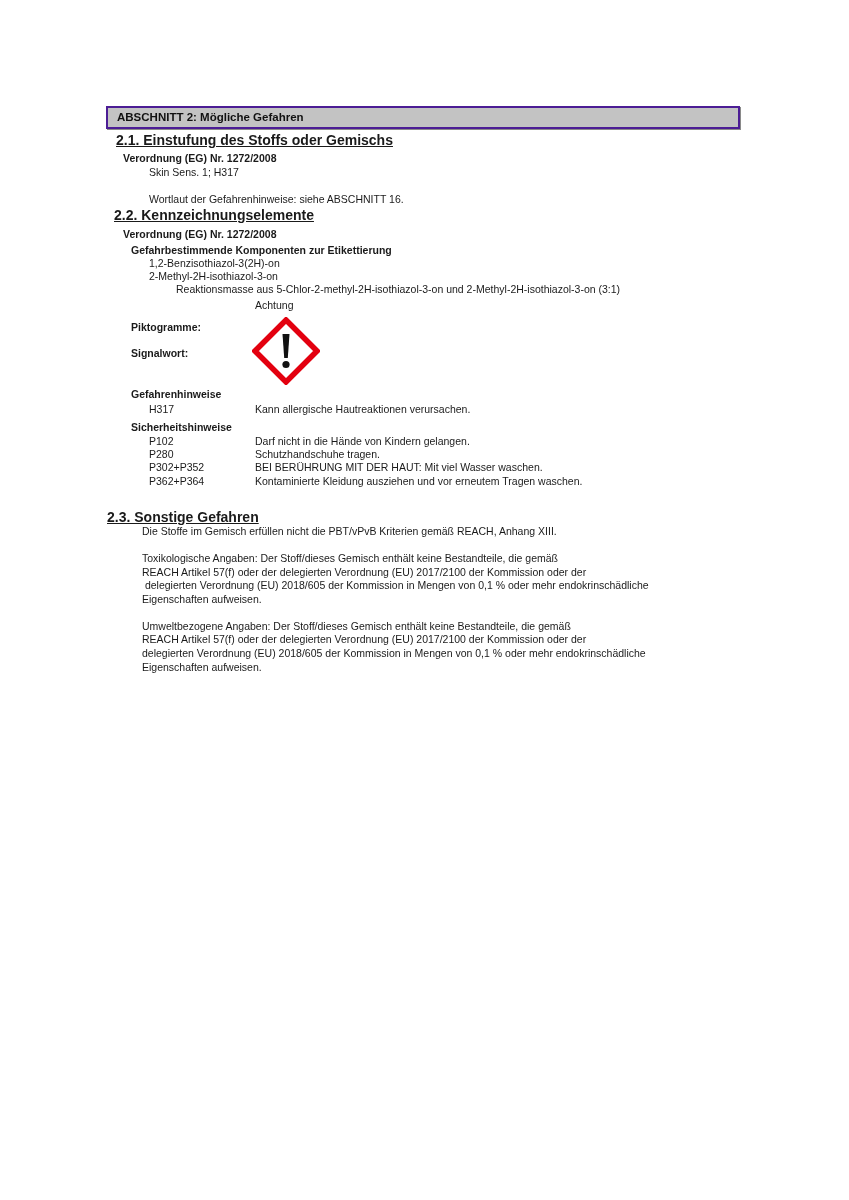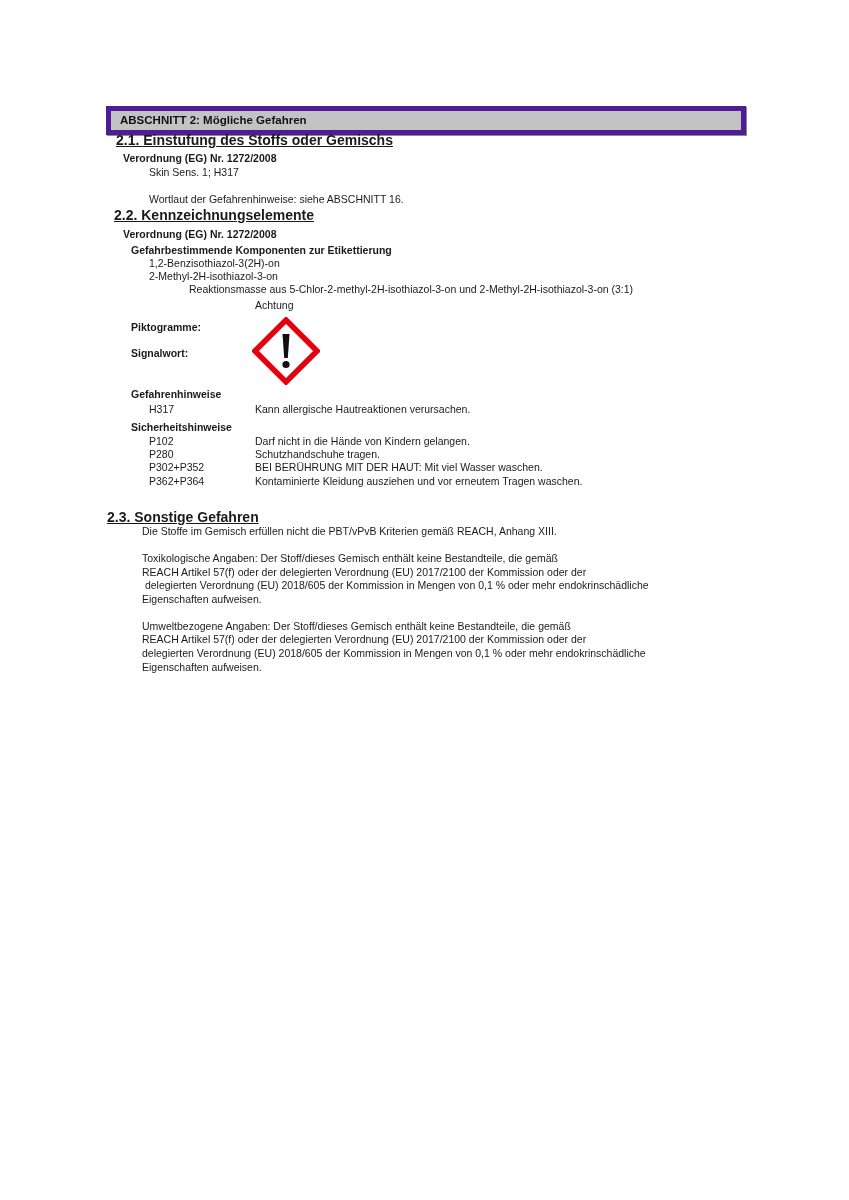--- a/index.html
+++ b/index.html
@@ -4,21 +4,21 @@
 <style>
   html, body { margin: 0; padding: 0; background: #ffffff; }
   body {
     width: 849px; height: 1200px; position: relative; overflow: hidden;
     font-family: "Liberation Sans", sans-serif; color: #1a1a1a;
     font-size: 10.5px;
   }
   .abs { position: absolute; white-space: nowrap; line-height: 13px; }
   .header-bar {
     position: absolute; left: 106px; top: 106px; width: 630px; height: 19px;
-    background: #c3c3c3; border: 5px solid #4c1d95;
+    background: #c3c3c3; border: 2px solid #4c1d95;
     box-shadow: 1px 1px 0 #8a8a8a;
   }
   .header-bar span {
     position: absolute; left: 9px; top: 3px; font-weight: bold; font-size: 11.5px;
     color: #111; white-space: nowrap;
   }
   .sub { font-weight: bold; text-decoration: underline; font-size: 14px; }
   .bold { font-weight: bold; }
   .pict { position: absolute; left: 252px; top: 317px; width: 68px; height: 68px; }
 </style>
@@ -32,21 +32,21 @@
 <div class="abs sub" style="left:116px;top:134px;">2.1. Einstufung des Stoffs oder Gemischs</div>
 <div class="abs bold" style="left:123px;top:152px;">Verordnung (EG) Nr. 1272/2008</div>
 <div class="abs" style="left:149px;top:166px;">Skin Sens. 1; H317</div>
 <div class="abs" style="left:149px;top:193px;">Wortlaut der Gefahrenhinweise: siehe ABSCHNITT 16.</div>
 
 <div class="abs sub" style="left:114px;top:209px;">2.2. Kennzeichnungselemente</div>
 <div class="abs bold" style="left:123px;top:228px;">Verordnung (EG) Nr. 1272/2008</div>
 <div class="abs bold" style="left:131px;top:244px;">Gefahrbestimmende Komponenten zur Etikettierung</div>
 <div class="abs" style="left:149px;top:257px;">1,2-Benzisothiazol-3(2H)-on</div>
 <div class="abs" style="left:149px;top:270px;">2-Methyl-2H-isothiazol-3-on</div>
-<div class="abs" style="left:162px;top:283px;padding-left:27px;">Reaktionsmasse aus 5-Chlor-2-methyl-2H-isothiazol-3-on und 2-Methyl-2H-isothiazol-3-on (3:1)</div>
+<div class="abs" style="left:149px;top:283px;padding-left:27px;">Reaktionsmasse aus 5-Chlor-2-methyl-2H-isothiazol-3-on und 2-Methyl-2H-isothiazol-3-on (3:1)</div>
 
 <div class="abs bold" style="left:131px;top:299px;margin-top:48px;">Signalwort:</div>
 <div class="abs" style="left:255px;top:299px;">Achtung</div>
 
 <div class="abs bold" style="left:131px;top:321px;">Piktogramme:</div>
 <svg class="pict" viewBox="0 0 68 68">
   <polygon points="34,3 65,34 34,65 3,34" fill="#ffffff" stroke="#e3000f" stroke-width="5.5" stroke-linejoin="miter"></polygon>
   <path d="M30.5 17 L37.5 17 L35.8 41 L32.2 41 Z" fill="#111"></path>
   <circle cx="34" cy="47.5" r="3.6" fill="#111"></circle>
 </svg>

